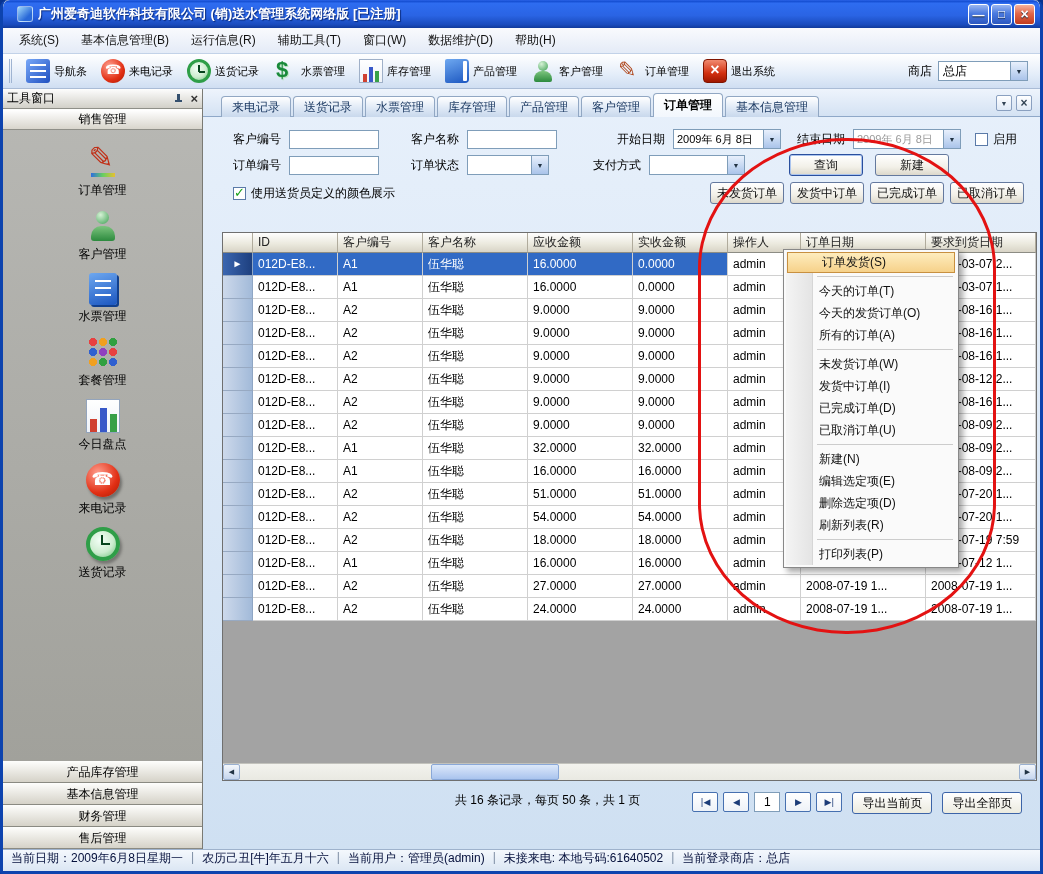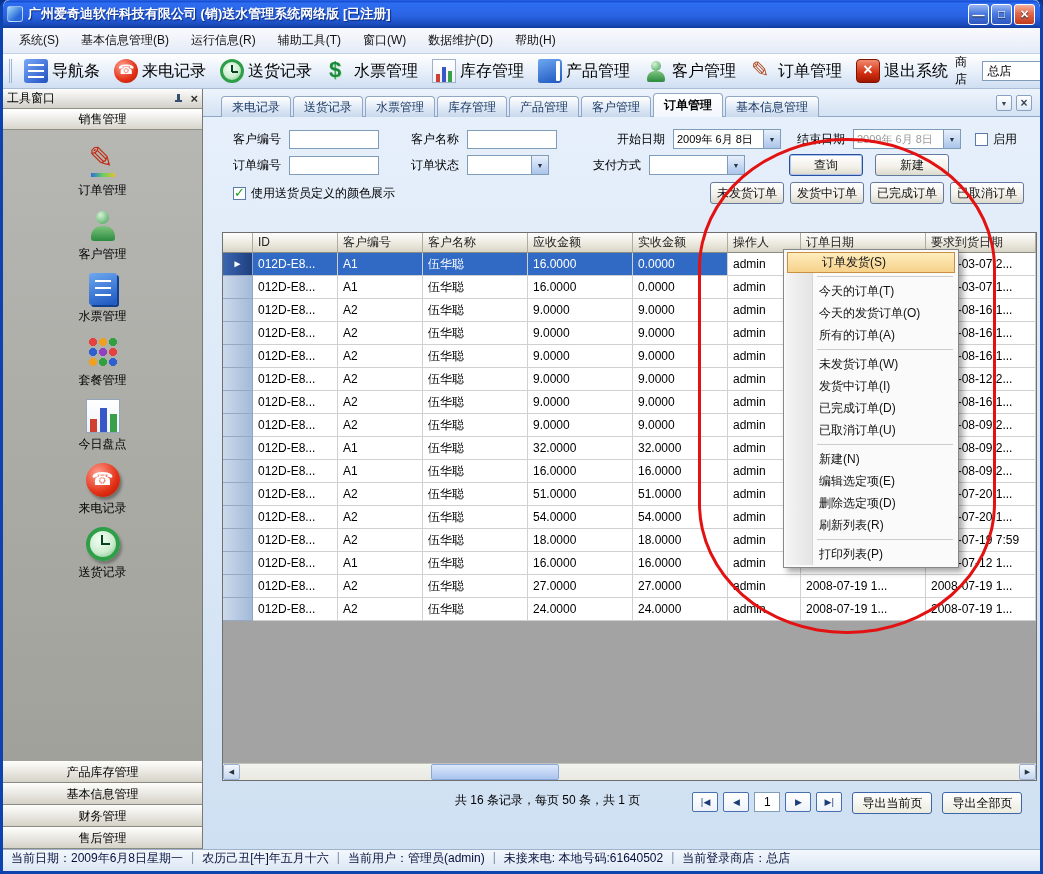--- a/index.html
+++ b/index.html
@@ -1,21 +1,21 @@
 <!DOCTYPE html>
 <html><head>
 <meta charset="utf-8">
 <style>
   html,body{margin:0;padding:0;width:1043px;height:874px;overflow:hidden;background:#08338f;
     font-family:"Liberation Sans","DejaVu Sans",sans-serif;font-size:12px;color:#000;}
   *{box-sizing:border-box;}
   .window{position:absolute;inset:0;display:flex;flex-direction:column;
     border:3px solid #0d43ae;border-top:none;background:#ece9d8;border-radius:8px 8px 2px 2px;overflow:hidden;}
   
-  .titlebar{height:28px;flex:0 0 28px;display:flex;align-items:center;padding:0 5px 0 4px;gap:5px;
+  .titlebar{height:28px;flex:0 0 28px;display:flex;align-items:center;padding:0 5px 0 14px;gap:5px;
     background:linear-gradient(180deg,#2b63e8 0%,#1650d4 5%,#2e6cf0 12%,#2a64e4 55%,#1a4bbd 88%,#113a9b 100%);
     border-radius:7px 7px 0 0;}
   .app-icon{width:16px;height:16px;border-radius:3px;background:linear-gradient(135deg,#9fd8fb,#2868d8 70%);
     border:1px solid rgba(255,255,255,.5);flex:0 0 16px;}
   .title-text{color:#fff;font-weight:bold;font-size:13px;text-shadow:1px 1px 1px #0a2a7a;
     white-space:nowrap;overflow:hidden;flex:1;}
   .win-btns{display:flex;gap:2px;}
   .wbtn{width:21px;height:21px;border-radius:3px;border:1px solid #fff;color:#fff;font-weight:bold;
     display:flex;align-items:center;justify-content:center;font-size:12px;line-height:1;
     background:linear-gradient(#9ab6f0,#4a7ae0 45%,#2c57c0);text-shadow:0 1px 1px #123;}
@@ -24,21 +24,21 @@
   
   .menubar{height:26px;flex:0 0 26px;display:flex;align-items:center;padding:0 6px;gap:2px;
     background:linear-gradient(#f9fafd,#e4ebf7);border-bottom:1px solid #c2d2e8;}
   .menu-item{padding:4px 10px;color:#111;white-space:nowrap;}
   
   .toolbar{height:35px;flex:0 0 35px;display:flex;align-items:center;padding:0 4px;
     background:linear-gradient(#ffffff,#e4edf9 60%,#cfdef2);border-bottom:1px solid #aabcd6;}
   .grip{width:5px;height:24px;border-left:3px double #9fb4d2;margin:0 5px 0 2px;}
   .tb-items{display:flex;align-items:center;}
   .tb-item{display:flex;align-items:center;gap:4px;padding:2px 7px;white-space:nowrap;}
-  .tb-label{font-size:16px;}
+  .tb-label{font-size:11px;}
   .ticon{width:24px;height:24px;position:relative;display:inline-block;flex:0 0 24px;}
   .ticon-navigator{background:linear-gradient(135deg,#78a8f8,#2050c0);border-radius:3px;}
   .ticon-navigator::before{content:'';position:absolute;inset:5px 4px;
     background:repeating-linear-gradient(#fff 0 2px,transparent 2px 6px);}
   .ticon-phone{border-radius:50%;background:radial-gradient(circle at 35% 30%,#ff9f8f,#e23015 60%,#a81800);}
   .ticon-phone::before{content:'☎';color:#fff;font-size:13px;position:absolute;left:0;right:0;top:3px;text-align:center;}
   .ticon-clock{border-radius:50%;background:radial-gradient(circle at 40% 35%,#f4fff7,#cdeccf 55%,#69c078);border:3px solid #2f9e48;}
   .ticon-clock::before{content:'';position:absolute;left:8px;top:3px;width:2px;height:7px;background:#06441d;}
   .ticon-clock::after{content:'';position:absolute;left:9px;top:9px;width:6px;height:2px;background:#06441d;}
   .ticon-dollar::before{content:'$';position:absolute;left:3px;top:-2px;font-size:22px;font-weight:bold;color:#1a8a3a;text-shadow:1px 1px 0 #bde6c4;}

